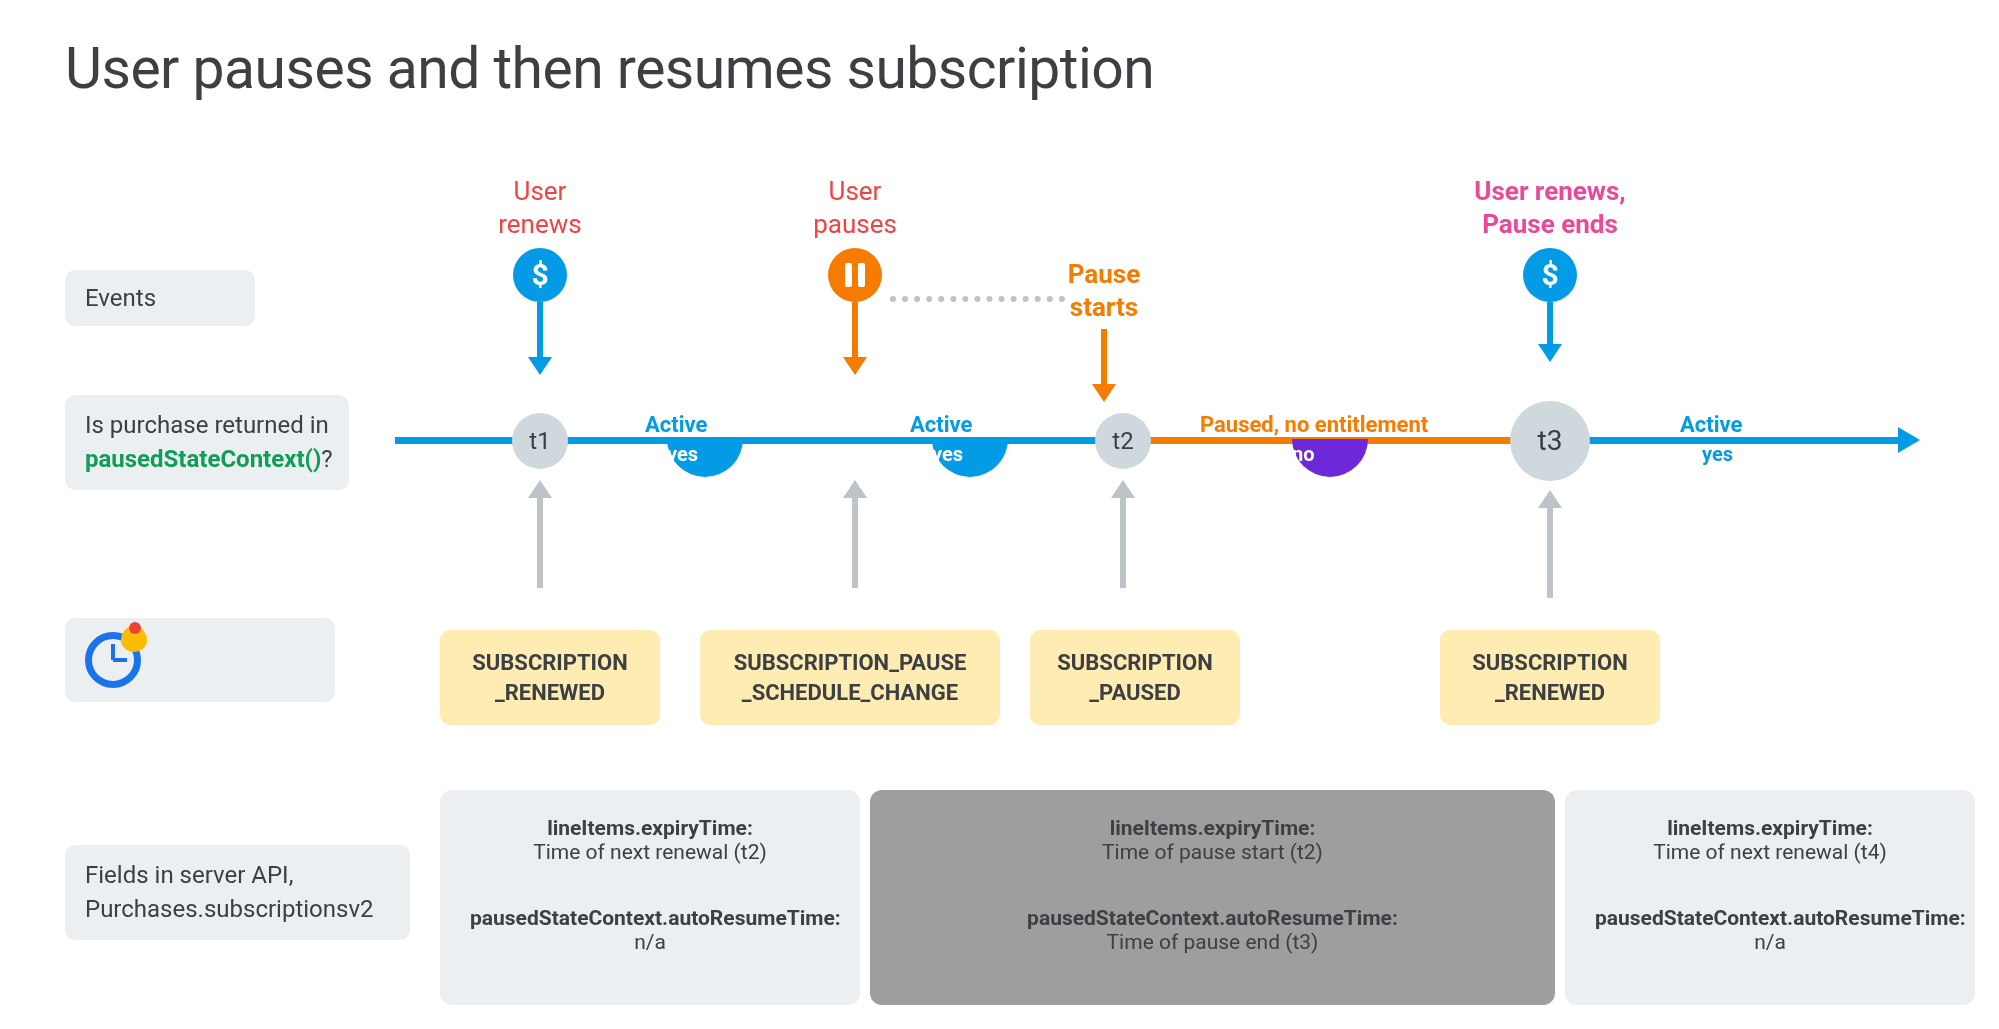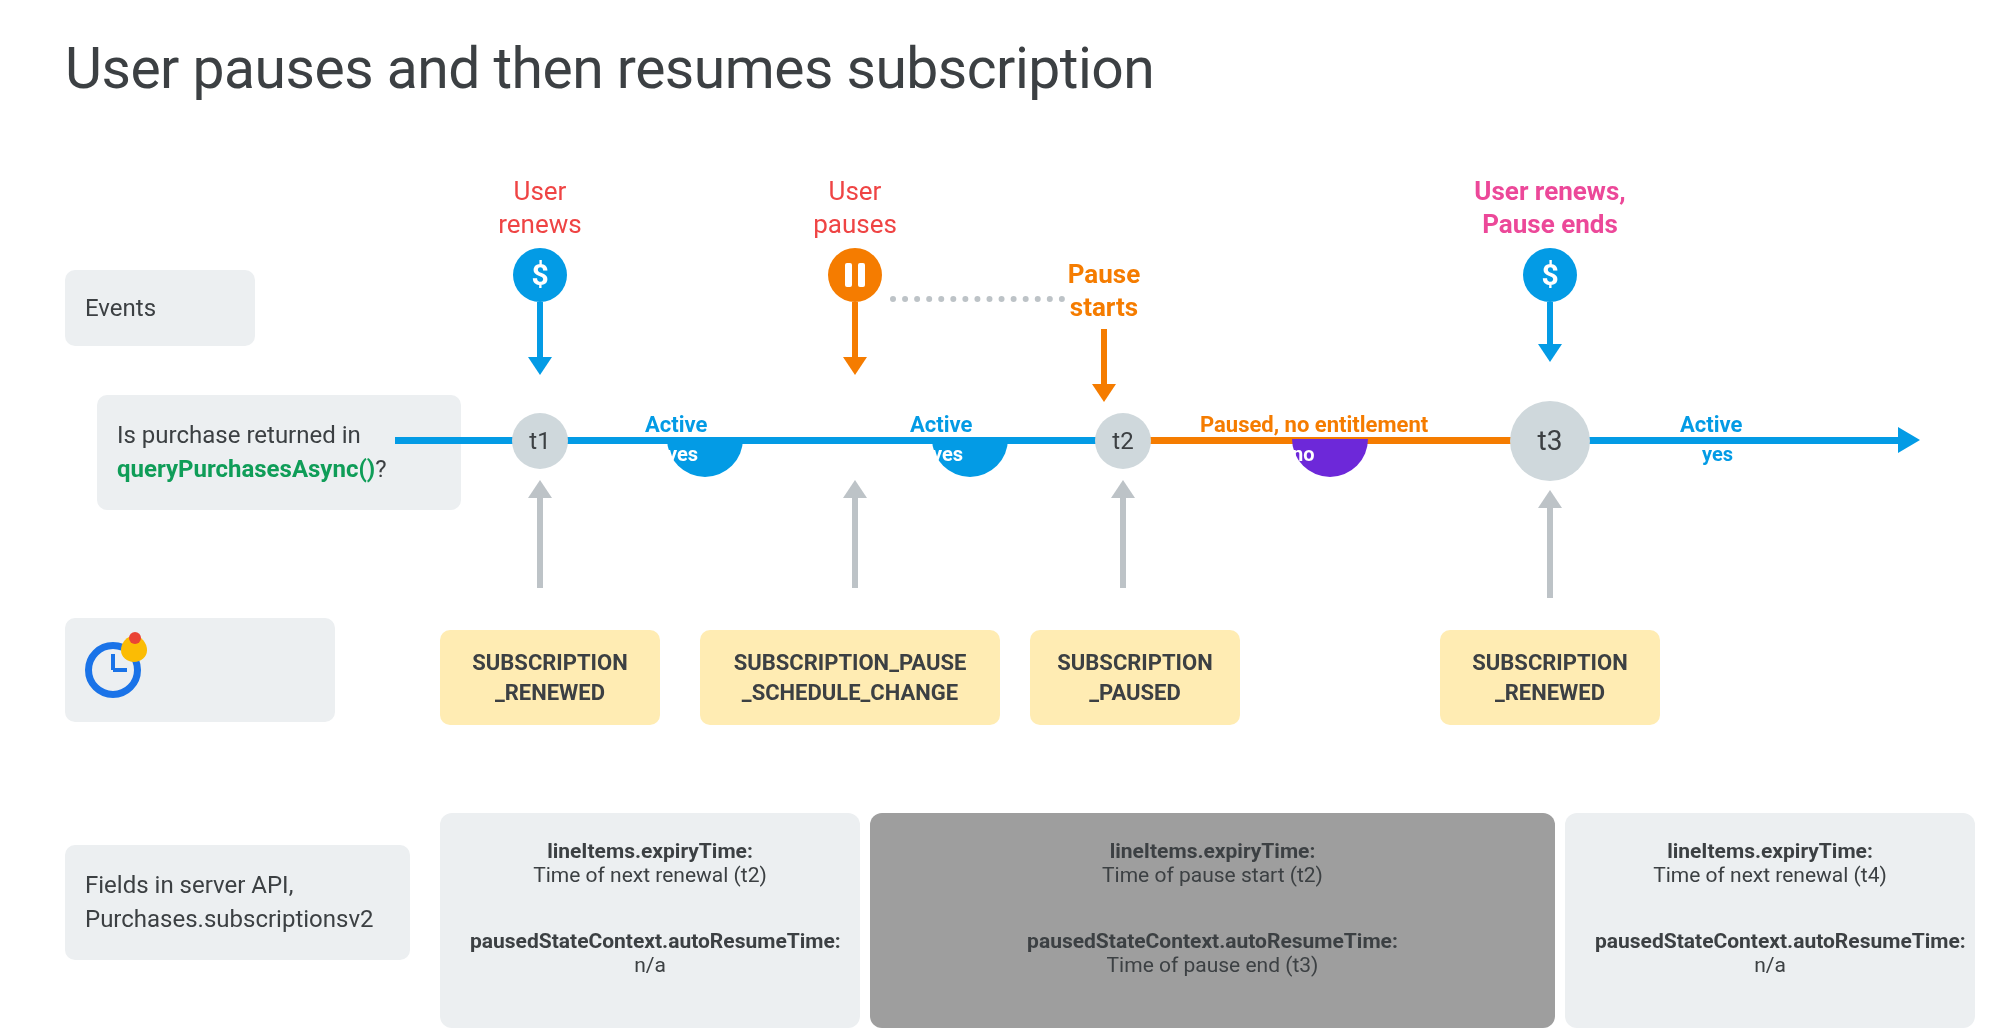--- a/index.html
+++ b/index.html
@@ -1,18 +1,18 @@
 <!DOCTYPE html>
 <html><head>
 <meta charset="utf-8">
 <style>
 * { box-sizing: border-box; margin: 0; padding: 0; }
 body { font-family: -apple-system, BlinkMacSystemFont, "Segoe UI", Roboto, Arial, sans-serif; background: #fff; width: 1999px; height: 1029px; position: relative; }
 .title { position: absolute; left: 65px; top: 35px; font-size: 57px; font-weight: 400; color: #3c4043; letter-spacing: -0.5px; }
-.label-pill { position: absolute; background: #eceff1; border-radius: 10px; padding: 24px 20px; color: #3c4043; font-size: 24px; }
+.label-pill { position: absolute; background: #eceff1; border-radius: 10px; padding: 14px 20px; color: #3c4043; font-size: 24px; }
 .event-box { position: absolute; text-align: center; }
 .evt-label { font-size: 26px; color: #ef4444; line-height: 1.25; }
 .evt-label.blue { color: #ec4899; font-weight: 700; }
 .evt-label.orange { color: #f57c00; font-weight: 700; }
 .circle { display: block; margin: 8px auto 0; width: 54px; height: 54px; border-radius: 50%; position: relative; }
 .circle.blue { background: #039be5; }
 .circle.orange { background: #f57c00; }
 .dollar { color: #fff; font-size: 30px; font-weight: 700; line-height: 54px; }
 .pause-bars { position: absolute; top: 50%; left: 50%; transform: translate(-50%,-50%); display: flex; gap: 6px; }
 .pause-bars span { width: 7px; height: 24px; background: #fff; border-radius: 2px; }
@@ -29,38 +29,38 @@
 .arrowhead-right { position: absolute; width: 0; height: 0; border-top: 13px solid transparent; border-bottom: 13px solid transparent; border-left: 22px solid #039be5; }
 .seg-label { position: absolute; text-align: left; }
 .seg-label .st { font-size: 22px; font-weight: 700; }
 .seg-label .ans { display: block; margin: 2px auto 0; width: 76px; height: 38px; border-radius: 0 0 40px 40px; color: #fff; font-size: 20px; font-weight: 700; line-height: 30px; }
 .seg-label.blue .st { color: #039be5; } .seg-label.blue .ans { background: #039be5; }
 .seg-label.orange .st { color: #f57c00; } .seg-label.orange .ans { background: #6d28d9; width: 76px; }
 .up-arrow { position: absolute; }
 .up-arrow .head { width: 0; height: 0; border-left: 12px solid transparent; border-right: 12px solid transparent; border-bottom: 18px solid #bdc3c7; margin-left: -12px; }
 .up-arrow .shaft { width: 6px; height: 90px; background: #bdc3c7; margin-left: -3px; }
 .notif { position: absolute; background: #ffecb3; border-radius: 10px; padding: 18px 20px; text-align: center; color: #3c4043; font-size: 22px; font-weight: 700; line-height: 1.35; }
-.field-box { position: absolute; border-radius: 12px; padding: 20px 30px; text-align: center; color: #3c4043; font-size: 21px; margin-top: 23px; }
+.field-box { position: absolute; border-radius: 12px; padding: 20px 30px; text-align: center; color: #3c4043; font-size: 21px; }
 .field-box.light { background: #eceff1; }
 .field-box.dark { background: #9e9e9e; }
 .field-box .k { font-weight: 700; }
 .field-box .v { font-weight: 400; }
 .dotted { position: absolute; border-top: 6px dotted #bdc3c7; }
 .green { color: #0f9d58; }
 </style>
 </head>
 <body>
 
 <div class="title">User pauses and then resumes subscription</div>
 
 <div class="label-pill" style="left:65px; top:270px; width:190px;">Events</div>
 
-<div class="label-pill" style="left:65px; top:395px; width:364px; line-height:1.4;margin-left:32px;">
+<div class="label-pill" style="left:65px; top:395px; width:284px; line-height:1.4;">
   <span>Is purchase returned in </span><br>
-  <span class="green" style="font-weight:700;">queryPurchasesAsync()</span><span>?</span>
+  <span class="green" style="font-weight:700;">pausedStateContext()</span><span>?</span>
 </div>
 
 <div class="label-pill" style="left:65px; top:618px; width:270px; line-height:1.35; display:flex; align-items:center; gap:14px;">
   <span style="position:relative; width:56px; height:56px; display:inline-block;">
     <span style="position:absolute; inset:0; border:7px solid #1a73e8; border-radius:50%;"></span>
     <span style="position:absolute; left:50%; top:50%; width:4px; height:16px; background:#1a73e8; transform-origin:bottom; transform:translate(-50%,-100%);"></span>
     <span style="position:absolute; left:50%; top:50%; width:14px; height:4px; background:#1a73e8; transform:translate(0,-50%);"></span>
     <span style="position:absolute; right:-6px; top:-6px; width:26px; height:26px; background:#fbbc04; border-radius:50% 50% 50% 50% / 55% 55% 45% 45%;"></span>
     <span style="position:absolute; right:0px; top:-10px; width:12px; height:12px; background:#ea4335; border-radius:50%;"></span>
   </span>

